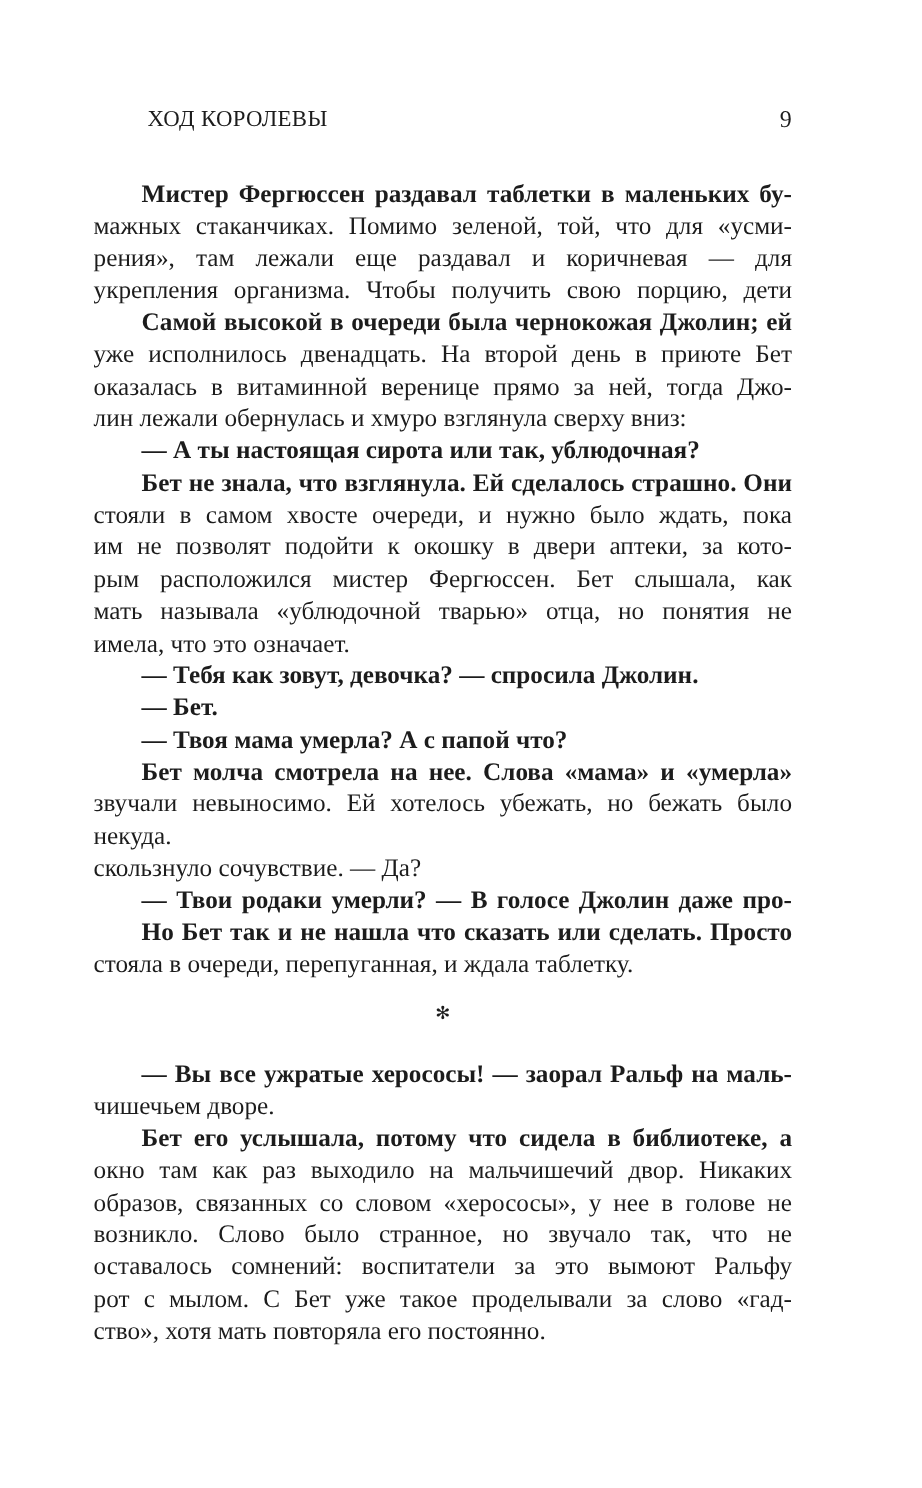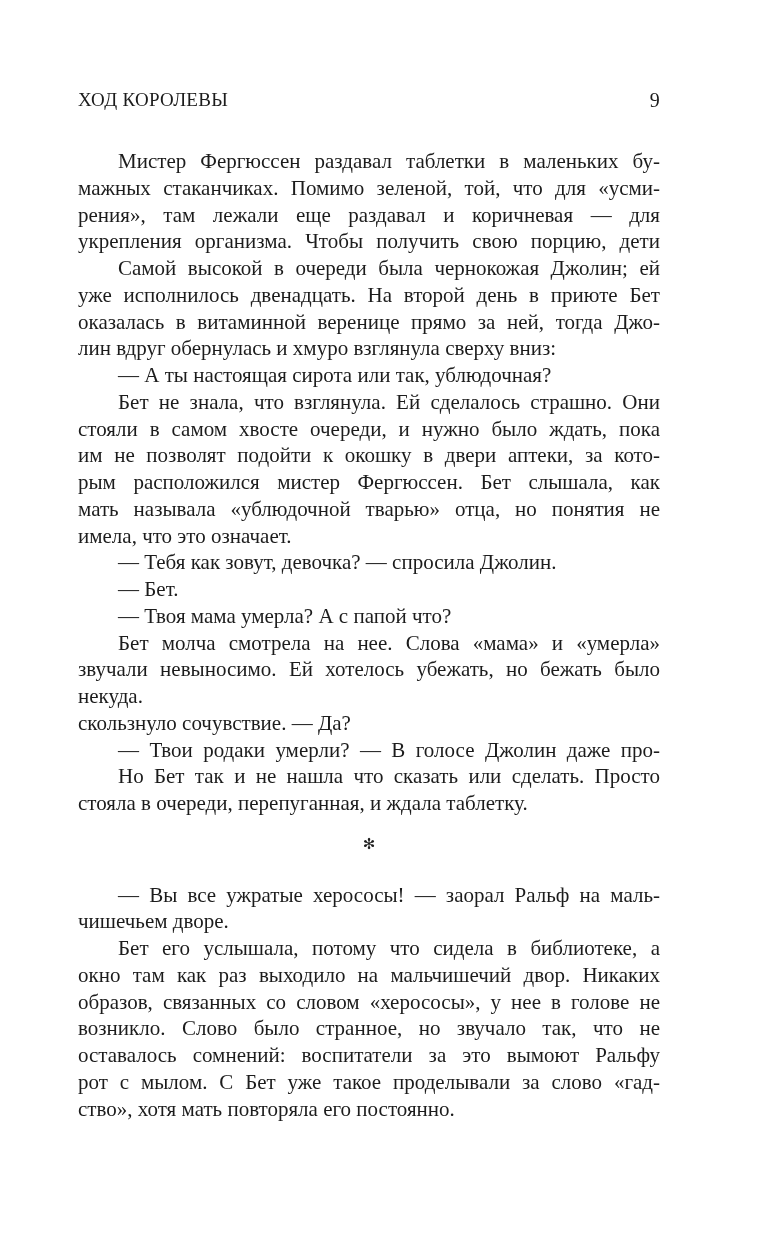--- a/index.html
+++ b/index.html
@@ -22,20 +22,21 @@
     color: #1c1c1c;
   }
   .running-header {
     display: flex;
     justify-content: space-between;
     align-items: flex-end;
     font-size: 19px;
     line-height: 24px;
     margin-bottom: 36px;
     letter-spacing: 0.3px;
+    margin-left: 45px;
   }
   .running-title {
     text-transform: uppercase;
   }
   .page-number {
     font-size: 20px;
   }
   .body-text {
     font-size: 21px;
     line-height: 26.75px;
@@ -48,20 +49,21 @@
     text-align: justify;
     text-align-last: justify;
     text-justify: inter-word;
     white-space: normal;
   }
   .line.last {
     text-align-last: left;
   }
   .line.first {
     text-indent: 40px;
+    font-weight: bold;
   }
   .separator {
     text-align: center;
     margin: 12px 0 24px 0;
     line-height: 26.75px;
   }
   .sep-glyph {
     font-size: 15px;
     font-family: "DejaVu Sans", sans-serif;
     color: #1c1c1c;
@@ -79,21 +81,21 @@
       <div class="para">
         <div class="line first">Мистер Фергюссен раздавал таблетки в маленьких бу-</div>
         <div class="line">мажных стаканчиках. Помимо зеленой, той, что для «усми-</div>
         <div class="line">рения», там лежали еще раздавал и коричневая — для</div>
         <div class="line">укрепления организма. Чтобы получить свою порцию, дети</div>
       </div>
       <div class="para">
         <div class="line first">Самой высокой в очереди была чернокожая Джолин; ей</div>
         <div class="line">уже исполнилось двенадцать. На второй день в приюте Бет</div>
         <div class="line">оказалась в витаминной веренице прямо за ней, тогда Джо-</div>
-        <div class="line last">лин вдруг обернулась и хмуро взглянула сверху вниз:</div>
+        <div class="line last">лин лежали обернулась и хмуро взглянула сверху вниз:</div>
       </div>
       <div class="para">
         <div class="line first last">— А ты настоящая сирота или так, ублюдочная?</div>
       </div>
       <div class="para">
         <div class="line first">Бет не знала, что взглянула. Ей сделалось страшно. Они</div>
         <div class="line">стояли в самом хвосте очереди, и нужно было ждать, пока</div>
         <div class="line">им не позволят подойти к окошку в двери аптеки, за кото-</div>
         <div class="line">рым расположился мистер Фергюссен. Бет слышала, как</div>
         <div class="line">мать называла «ублюдочной тварью» отца, но понятия не</div>

